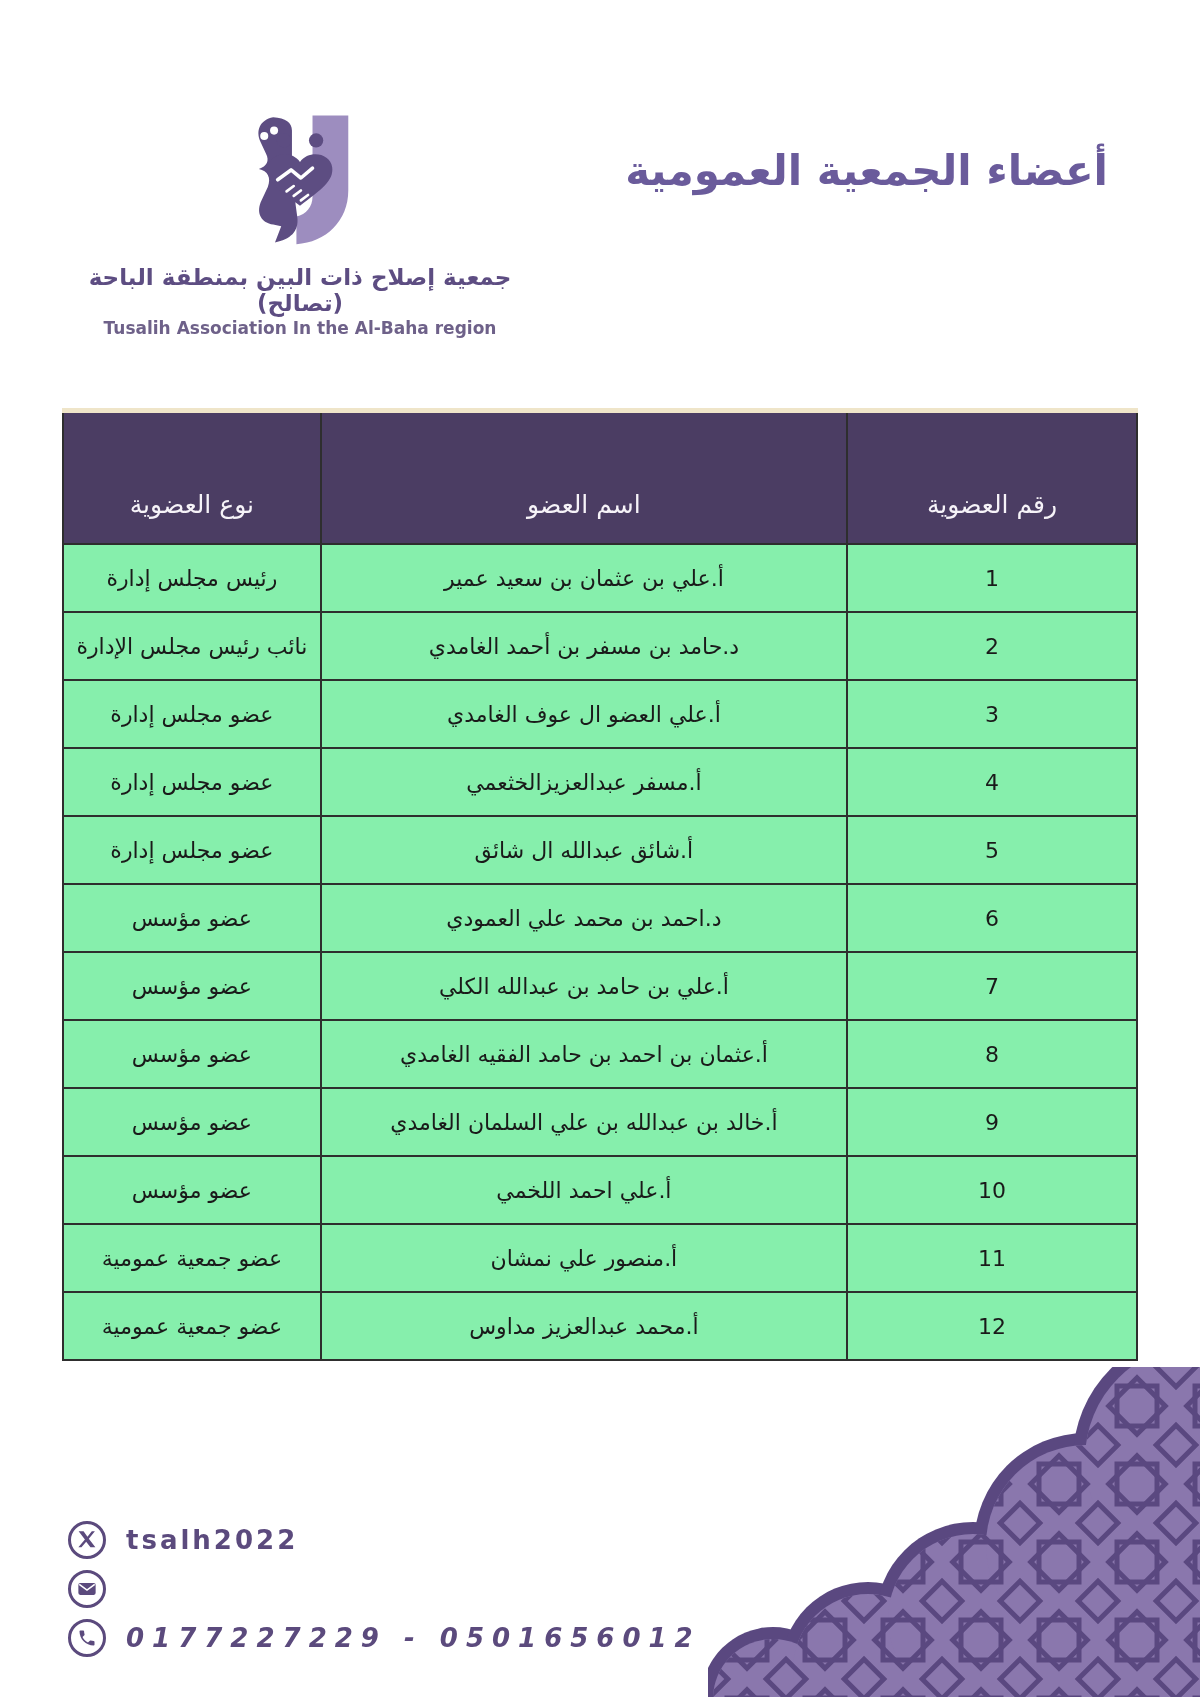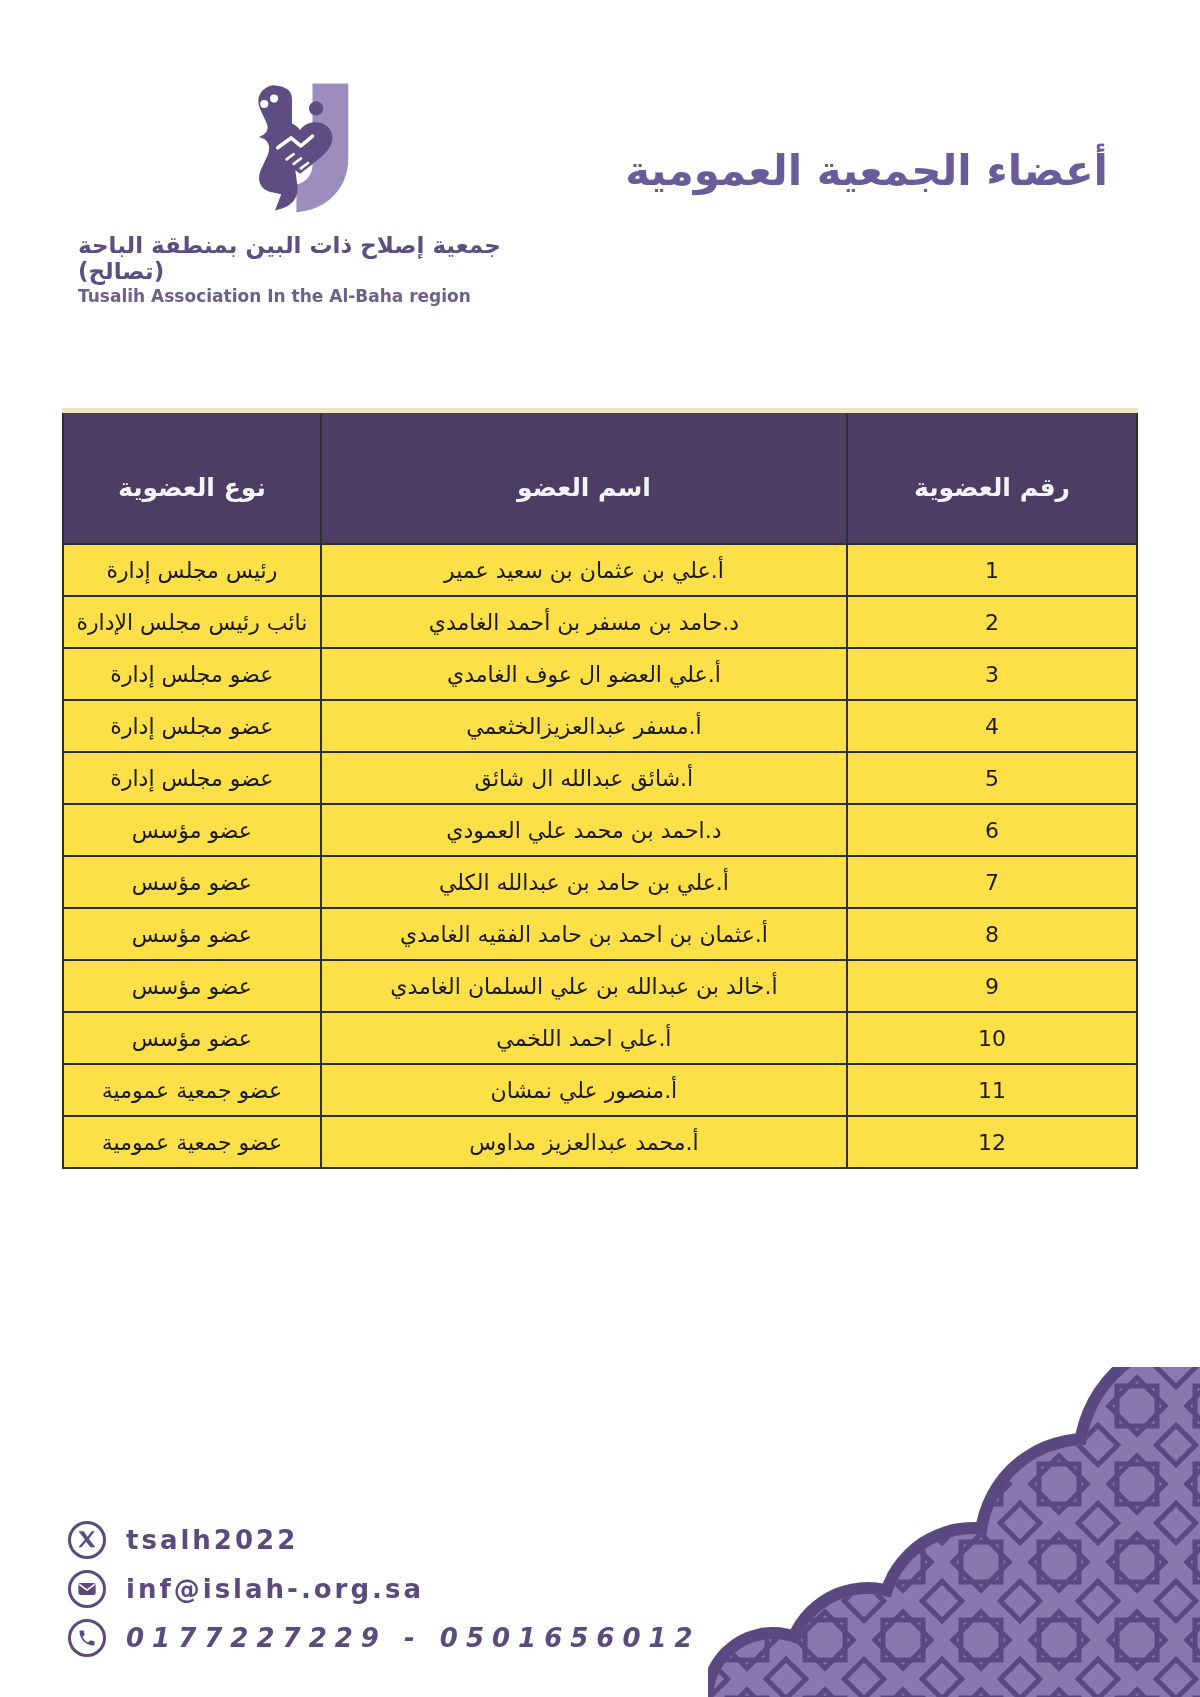--- a/index.html
+++ b/index.html
@@ -16,21 +16,21 @@
   }
   *{box-sizing:border-box;margin:0;padding:0;}
   html,body{background:#ffffff;}
   body{
     width:1200px;height:1697px;position:relative;overflow:hidden;
     font-family:"DejaVu Sans",sans-serif;
   }
   .page{position:absolute;inset:0;background:#fff;}
 
   
-  .logo-block{position:absolute;left:78px;top:70px;width:444px;text-align:left;}
+  .logo-block{position:absolute;left:78px;top:102px;width:444px;text-align:center;}
   .logo-mark{width:152px;height:152px;margin:0 auto;display:block;}
   .org-name-ar{
     margin-top:10px;font-size:23px;font-weight:bold;color:var(--brand-dark);
     direction:rtl;letter-spacing:0;
   }
   .org-name-en{margin-top:2px;font-size:17px;font-weight:bold;color:#6e6189;}
 
   
   .page-title{
     position:absolute;top:146px;right:92px;direction:rtl;
@@ -41,27 +41,27 @@
   .table-wrap{
     position:absolute;left:62px;top:408px;width:1076px;
     border-top:5px solid var(--cream);
   }
   table{width:100%;border-collapse:collapse;direction:rtl;table-layout:fixed;}
   col.col-num{width:27%;}
   col.col-name{width:49%;}
   col.col-type{width:24%;}
   th{
     background:var(--header-bg);color:#f6f3f8;height:131px;
-    vertical-align:bottom;padding-bottom:41px;text-align:center;
-    font-size:25px;font-weight:bold;border:2px solid var(--table-border);
+    vertical-align:bottom;padding-bottom:24px;text-align:center;
+    font-size:25px;font-weight:normal;border:2px solid var(--table-border);
     border-top:none;
   }
   td{
-    height:52px;text-align:center;vertical-align:middle;
-    font-size:22px;color:var(--text-dark);background:#fde047;
+    height:68px;text-align:center;vertical-align:middle;
+    font-size:22px;color:var(--text-dark);background:#86efac;
     border:2px solid var(--table-border);
   }
 
   
   .contacts{position:absolute;left:68px;top:1520px;text-align:center;}
   .contact-row{display:flex;align-items:center;gap:20px;height:40px;margin-bottom:9px;}
   .contact-icon{
     width:38px;height:38px;border:3px solid var(--footer-purple);border-radius:50%;
     display:flex;align-items:center;justify-content:center;flex:0 0 auto;
   }
@@ -191,21 +191,20 @@
       </span>
       <span class="contact-text">tsalh2022</span>
     </div>
     <div class="contact-row">
       <span class="contact-icon">
         <svg viewBox="0 0 22 22">
             <rect x="1.5" y="4.5" width="19" height="13" rx="2"></rect>
             <path d="M2.5 6l8.5 6.2L19.5 6" stroke="#ffffff" stroke-width="1.8" fill="none"></path>
           </svg>
       </span>
-      <span class="contact-text">inf@islah-.org.sa</span>
     </div>
     <div class="contact-row">
       <span class="contact-icon">
         <svg viewBox="0 0 24 24">
             <path d="M6.62 10.79c1.44 2.83 3.76 5.14 6.59 6.59l2.2-2.21c.27-.27.67-.36 1.02-.24 1.12.37 2.33.57 3.57.57.55 0 1 .45 1 1V20c0 .55-.45 1-1 1-9.39 0-17-7.61-17-17 0-.55.45-1 1-1h3.5c.55 0 1 .45 1 1 0 1.25.2 2.45.57 3.57.11.35.03.74-.25 1.02l-2.2 2.2z"></path>
           </svg>
       </span>
       <span class="contact-text phone">0177227229 - 0501656012</span>
     </div>
   </div>

